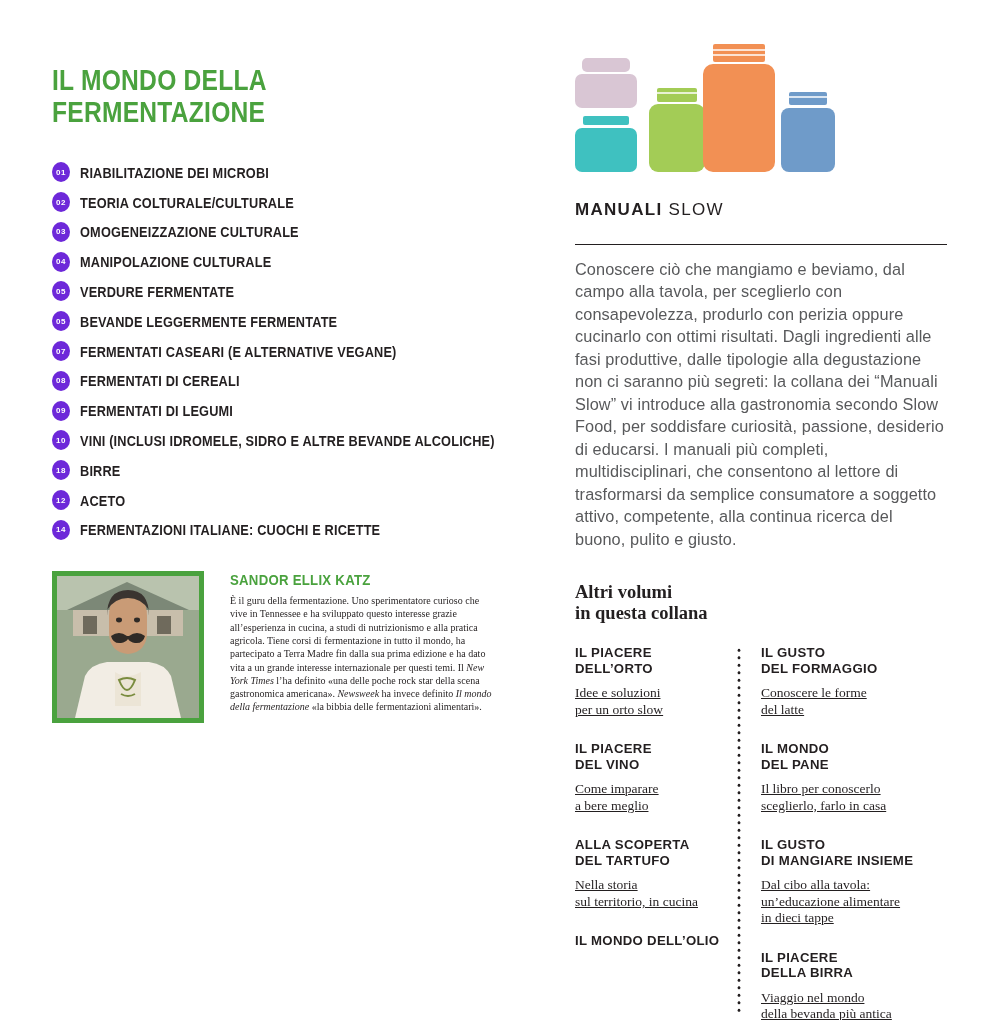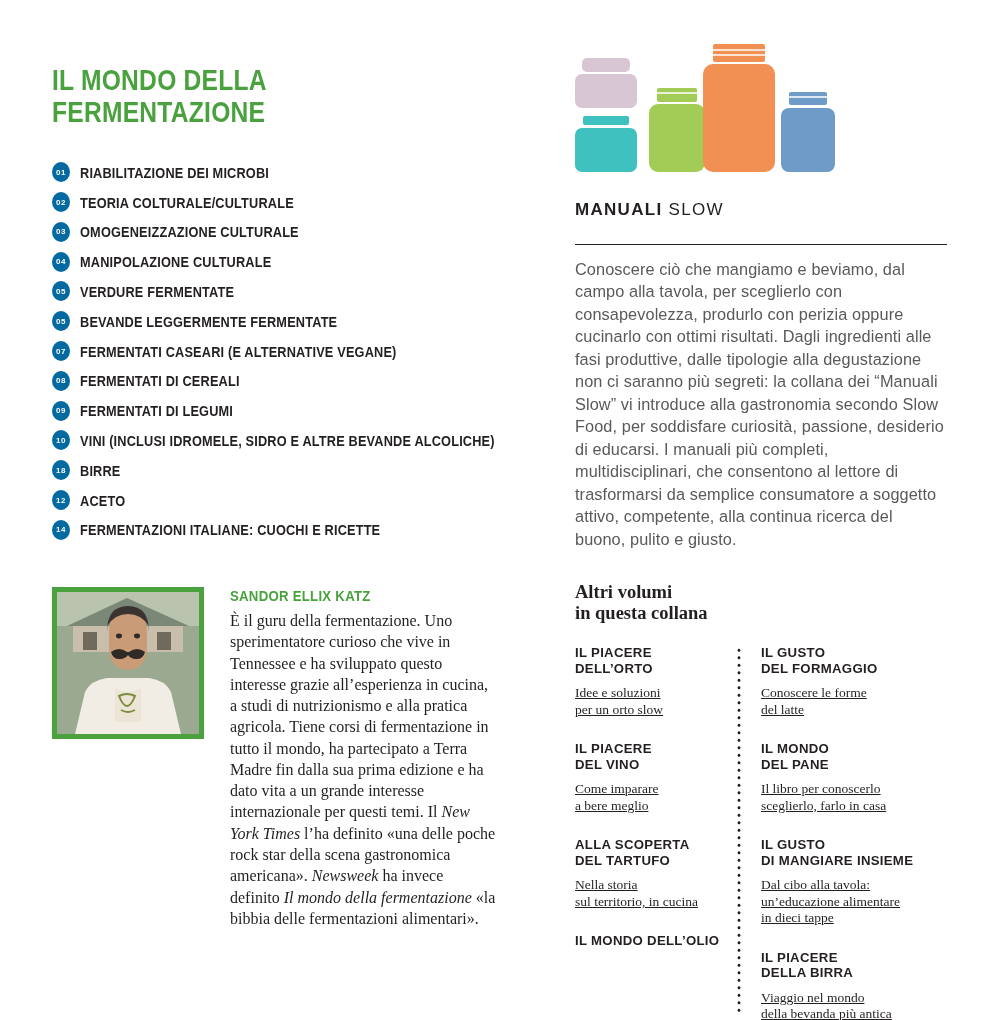--- a/index.html
+++ b/index.html
@@ -11,36 +11,36 @@
   
   .left-col{position:absolute;left:52px;top:64px;width:472px;}
   .page-title{
     color:#4aa23e;font-weight:bold;font-size:30px;line-height:1.05;
     letter-spacing:.3px;white-space:pre-line;
     transform:scaleX(.82);transform-origin:0 0;
   }
   .chapters{margin-top:36px;}
   .chapter{display:flex;align-items:center;height:18.5px;margin-bottom:11.3px;}
   .badge{
-    width:18px;height:20px;border-radius:50%;background:#0369a1;color:#fff;
+    width:18px;height:20px;border-radius:50%;background:#6d28d9;color:#fff;
     font-size:8px;font-weight:bold;letter-spacing:.5px;
     display:flex;align-items:center;justify-content:center;margin-right:10px;flex:none;
   }
   .chapter-title{
     font-weight:bold;font-size:15px;letter-spacing:.2px;white-space:nowrap;flex:none;
     transform:scaleX(.85);transform-origin:0 50%;
   }
-  .author{display:flex;margin-top:48px;}
+  .author{display:flex;margin-top:32px;}
   .photo-frame{width:142px;height:142px;border:5px solid #4aa23e;flex:none;background:#9aa98f;}
   .author-right{margin-left:26px;width:266px;}
   .author-name{
     color:#4aa23e;font-weight:bold;font-size:15px;letter-spacing:.3px;white-space:nowrap;
     transform:scaleX(.88);transform-origin:0 0;
   }
-  .bio{margin-top:6px;font-family:"Liberation Serif", serif;font-size:16px;line-height:1.33;}
+  .bio{margin-top:6px;font-family:"Liberation Serif", serif;font-size:10px;line-height:1.33;}
   .bio em{font-style:italic;}
   
   .right-col{position:absolute;left:575px;top:42px;width:372px;}
   .brand{margin-top:22px;font-size:17px;letter-spacing:1.3px;color:#231f20;}
   .brand .bold{font-weight:bold;}
   .rule{border-top:1.5px solid #231f20;margin-top:24px;}
   .intro{margin-top:13px;color:#58595b;font-size:16.3px;line-height:1.38;letter-spacing:.1px;}
   .volumes-heading{
     margin-top:32px;font-family:"Liberation Serif", serif;font-weight:bold;
     font-size:18.5px;line-height:1.1;white-space:pre-line;

